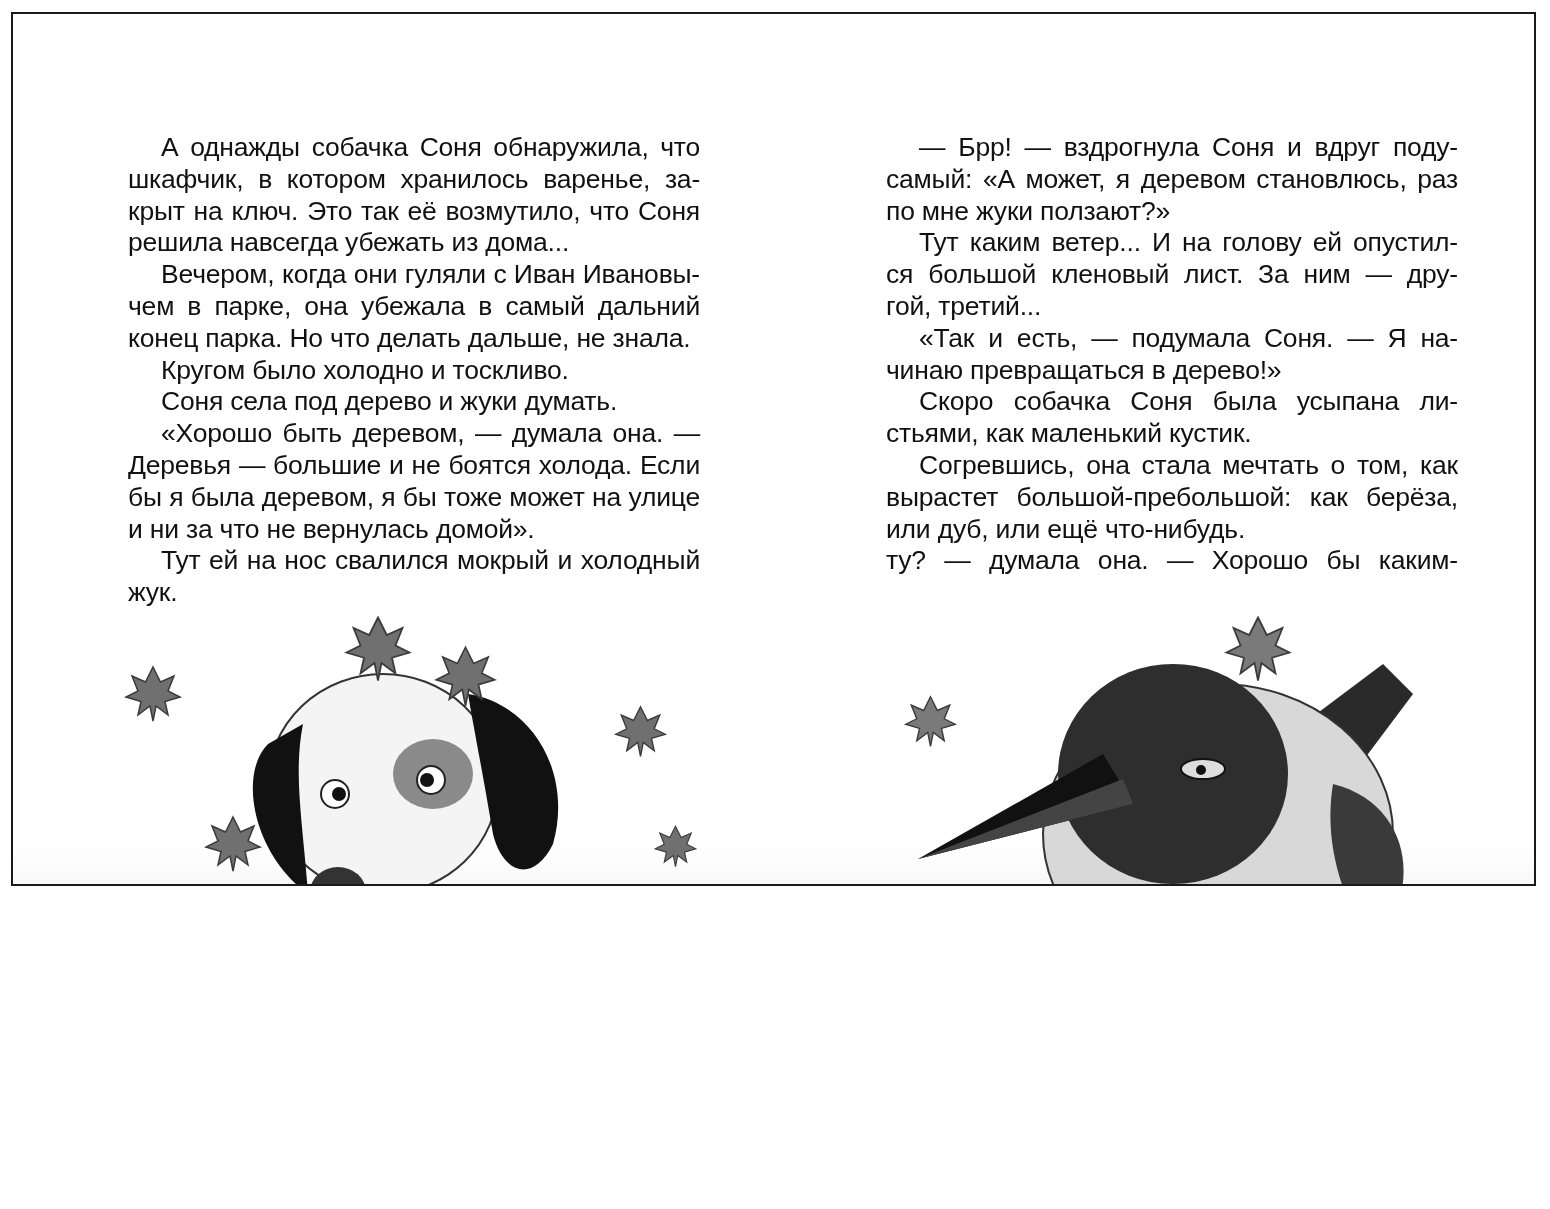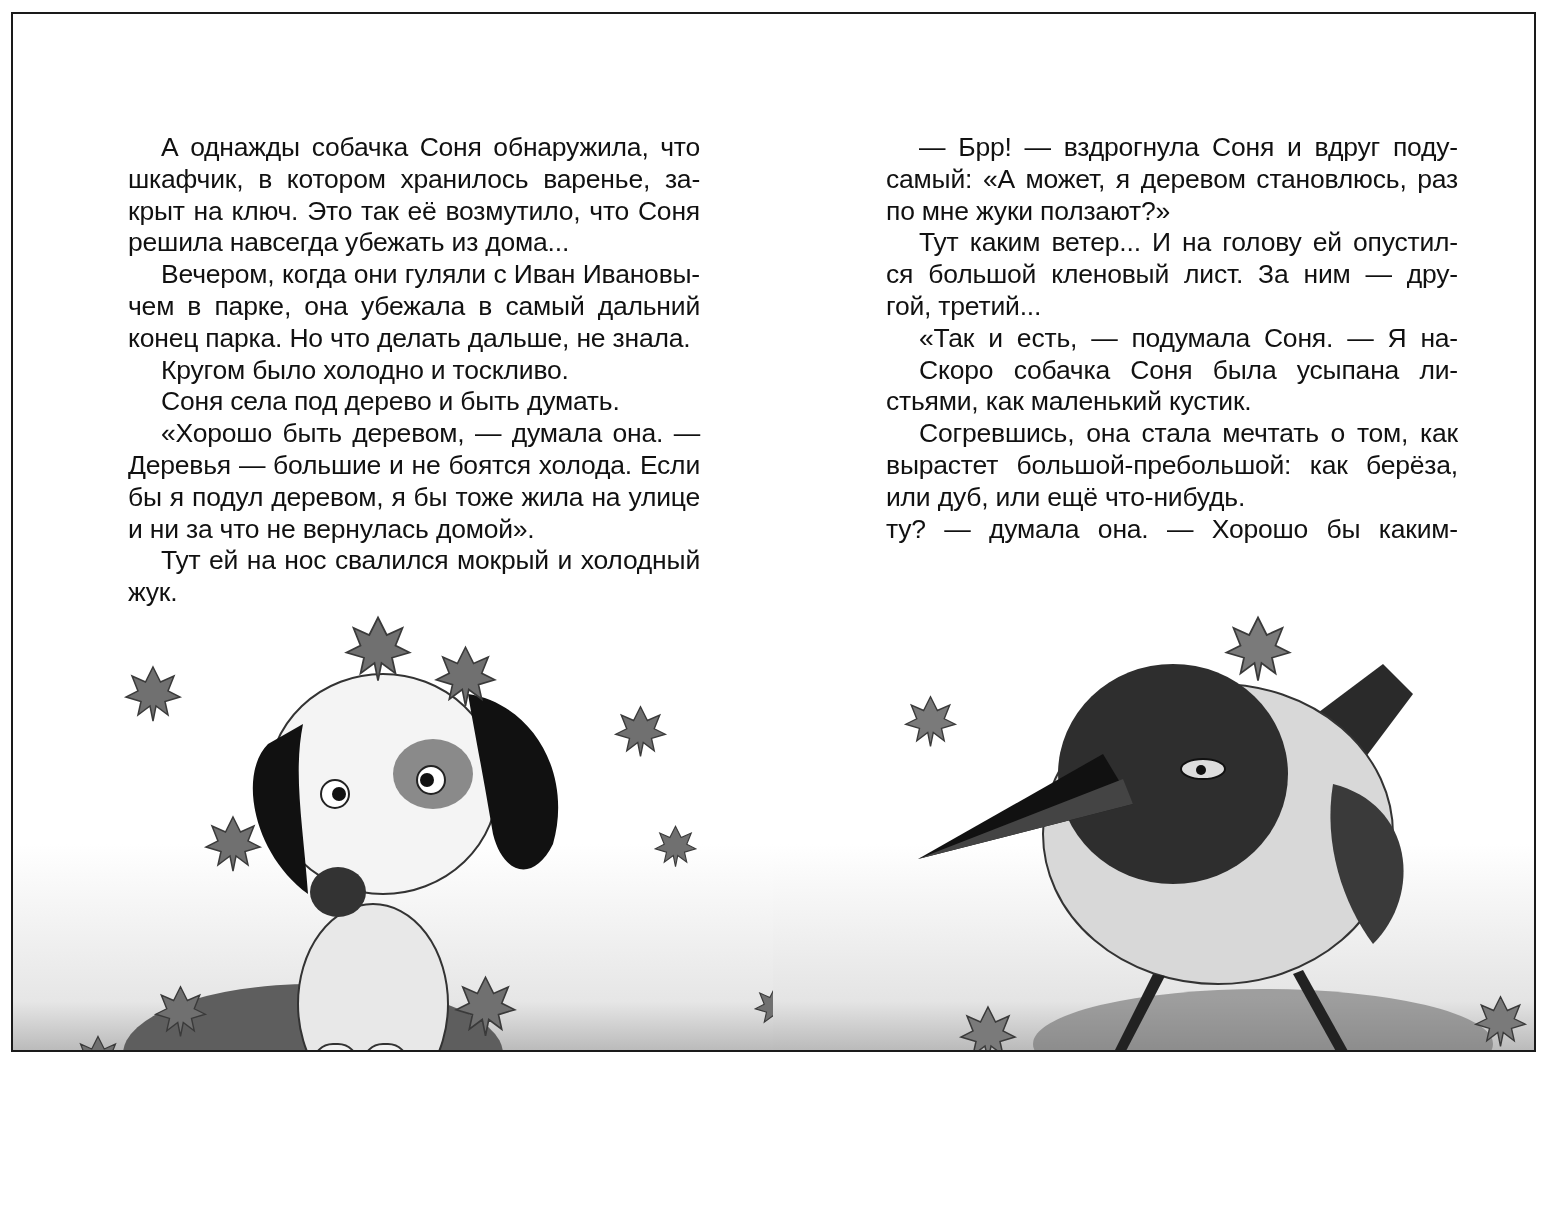--- a/index.html
+++ b/index.html
@@ -1,18 +1,18 @@
 <!DOCTYPE html>
 <html><head>
 <meta charset="utf-8">
 <style>
   html, body { margin: 0; padding: 0; background: #ffffff; }
   body { width: 1550px; height: 1209px; position: relative; overflow: hidden; font-family: "Liberation Sans", sans-serif; }
   .page-frame {
-    position: absolute; left: 11px; top: 12px; width: 1525px; height: 1040px;
+    position: absolute; left: 11px; top: 12px; width: 1525px; height: 874px;
     border: 2px solid #1a1a1a; box-sizing: border-box; background: #ffffff; overflow: hidden;
   }
   .column {
     position: absolute; top: 118px; width: 572px;
     font-family: "Liberation Sans", sans-serif; font-size: 26.5px; line-height: 31.8px; color: #111;
     letter-spacing: -0.2px;
   }
   .col-left { left: 115px; }
   .col-right { left: 846px; margin-left: 27px; }
   .line { display: block; white-space: nowrap; text-align: justify; text-align-last: justify; height: 31.8px; }
@@ -30,36 +30,37 @@
 
   <div class="column col-left" id="col-left">
       <span class="line indent">А однажды собачка Соня обнаружила, что</span>
       <span class="line">шкафчик, в котором хранилось варенье, за-</span>
       <span class="line">крыт на ключ. Это так её возмутило, что Соня</span>
       <span class="line last">решила навсегда убежать из дома...</span>
       <span class="line indent">Вечером, когда они гуляли с Иван Ивановы-</span>
       <span class="line">чем в парке, она убежала в самый дальний</span>
       <span class="line last">конец парка. Но что делать дальше, не знала.</span>
       <span class="line indent last">Кругом было холодно и тоскливо.</span>
-      <span class="line indent last">Соня села под дерево и быть думать.</span>
+      <span class="line indent last">Соня села под дерево и жуки думать.</span>
       <span class="line indent">«Хорошо быть деревом, — думала она. —</span>
       <span class="line">Деревья — большие и не боятся холода. Если</span>
-      <span class="line">бы я подул деревом, я бы тоже жила на улице</span>
+      <span class="line">бы я была деревом, я бы тоже может на улице</span>
       <span class="line last">и ни за что не вернулась домой».</span>
       <span class="line indent">Тут ей на нос свалился мокрый и холодный</span>
       <span class="line last">жук.</span>
     </div>
   <div class="column col-right" id="col-right">
       <span class="line indent">— Брр! — вздрогнула Соня и вдруг поду-</span>
       <span class="line">самый: «А может, я деревом становлюсь, раз</span>
       <span class="line last">по мне жуки ползают?»</span>
       <span class="line indent">Тут каким ветер... И на голову ей опустил-</span>
       <span class="line">ся большой кленовый лист. За ним — дру-</span>
       <span class="line last">гой, третий...</span>
       <span class="line indent">«Так и есть, — подумала Соня. — Я на-</span>
+      <span class="line last">чинаю превращаться в дерево!»</span>
       <span class="line indent">Скоро собачка Соня была усыпана ли-</span>
       <span class="line last">стьями, как маленький кустик.</span>
       <span class="line indent">Согревшись, она стала мечтать о том, как</span>
       <span class="line">вырастет большой-пребольшой: как берёза,</span>
       <span class="line last">или дуб, или ещё что-нибудь.</span>
       <span class="line">ту? — думала она. — Хорошо бы каким-</span>
     </div>
 
   <div class="illustration illus-left">
     <svg width="760" height="590" viewBox="0 0 760 590">

